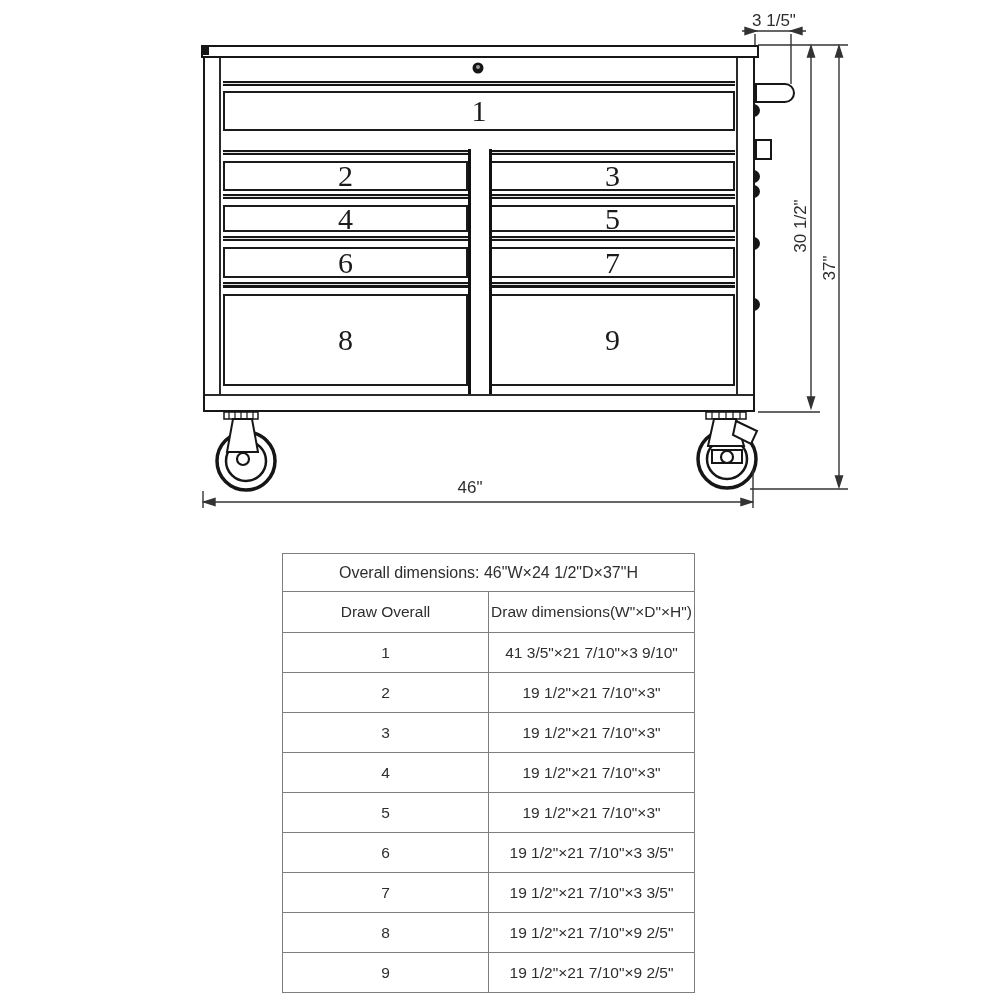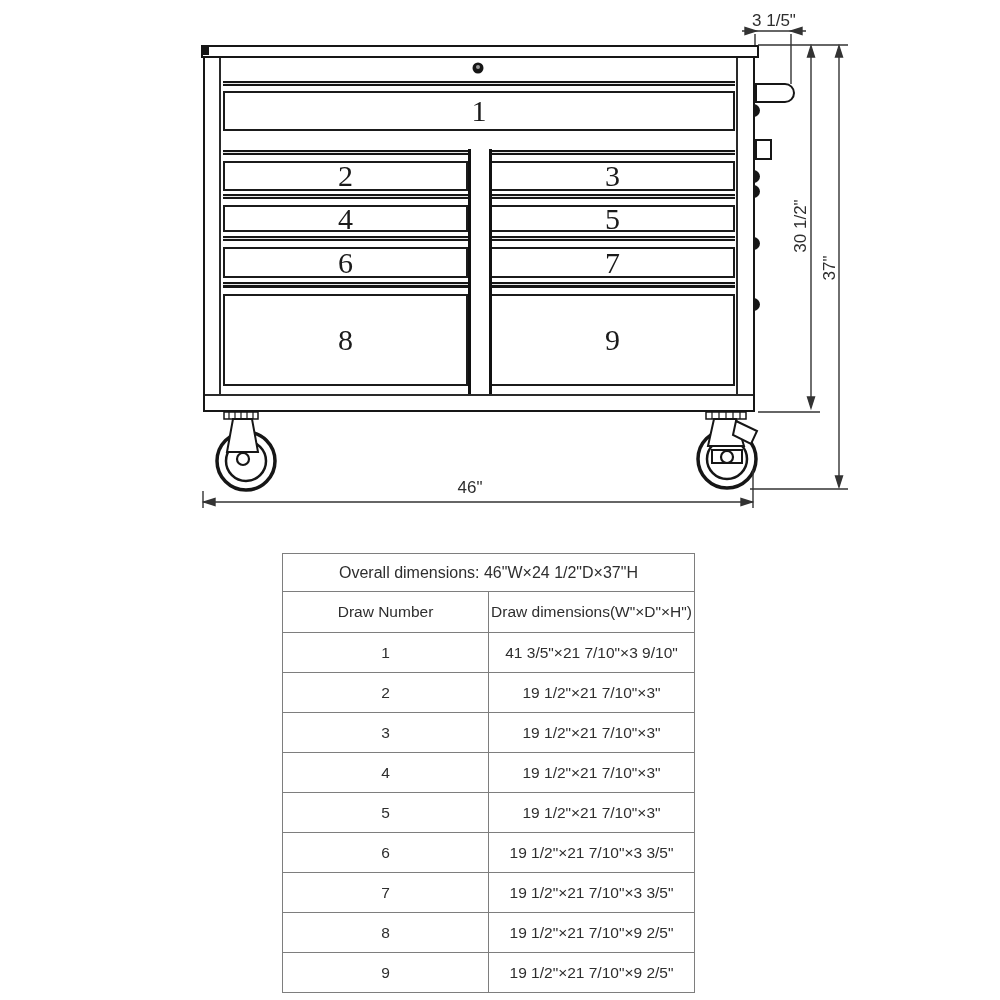--- a/index.html
+++ b/index.html
@@ -161,21 +161,21 @@
   <div class="abs dim-label rot" style="left:765px;top:216px;width:72px;height:20px;">30 1/2"</div>
   <div class="abs dim-label rot" style="left:800px;top:258px;width:60px;height:20px;">37"</div>
   <div class="abs dim-label" style="left:420px;top:478px;width:100px;">46"</div>
 
   <table class="spec">
     <tbody>
         <tr class="r-overall">
       <td colspan="2">Overall dimensions: 46"W×24 1/2"D×37"H</td>
     </tr>
     <tr class="r-head">
-      <td class="c1">Draw Number</td>
+      <td class="c1">Draw Overall</td>
       <td>Draw dimensions(W"×D"×H")</td>
     </tr>
     <tr>
       <td class="c1">1</td>
       <td>41 3/5"×21 7/10"×3 9/10"</td>
     </tr>
     <tr>
       <td class="c1">2</td>
       <td>19 1/2"×21 7/10"×3"</td>
     </tr>

